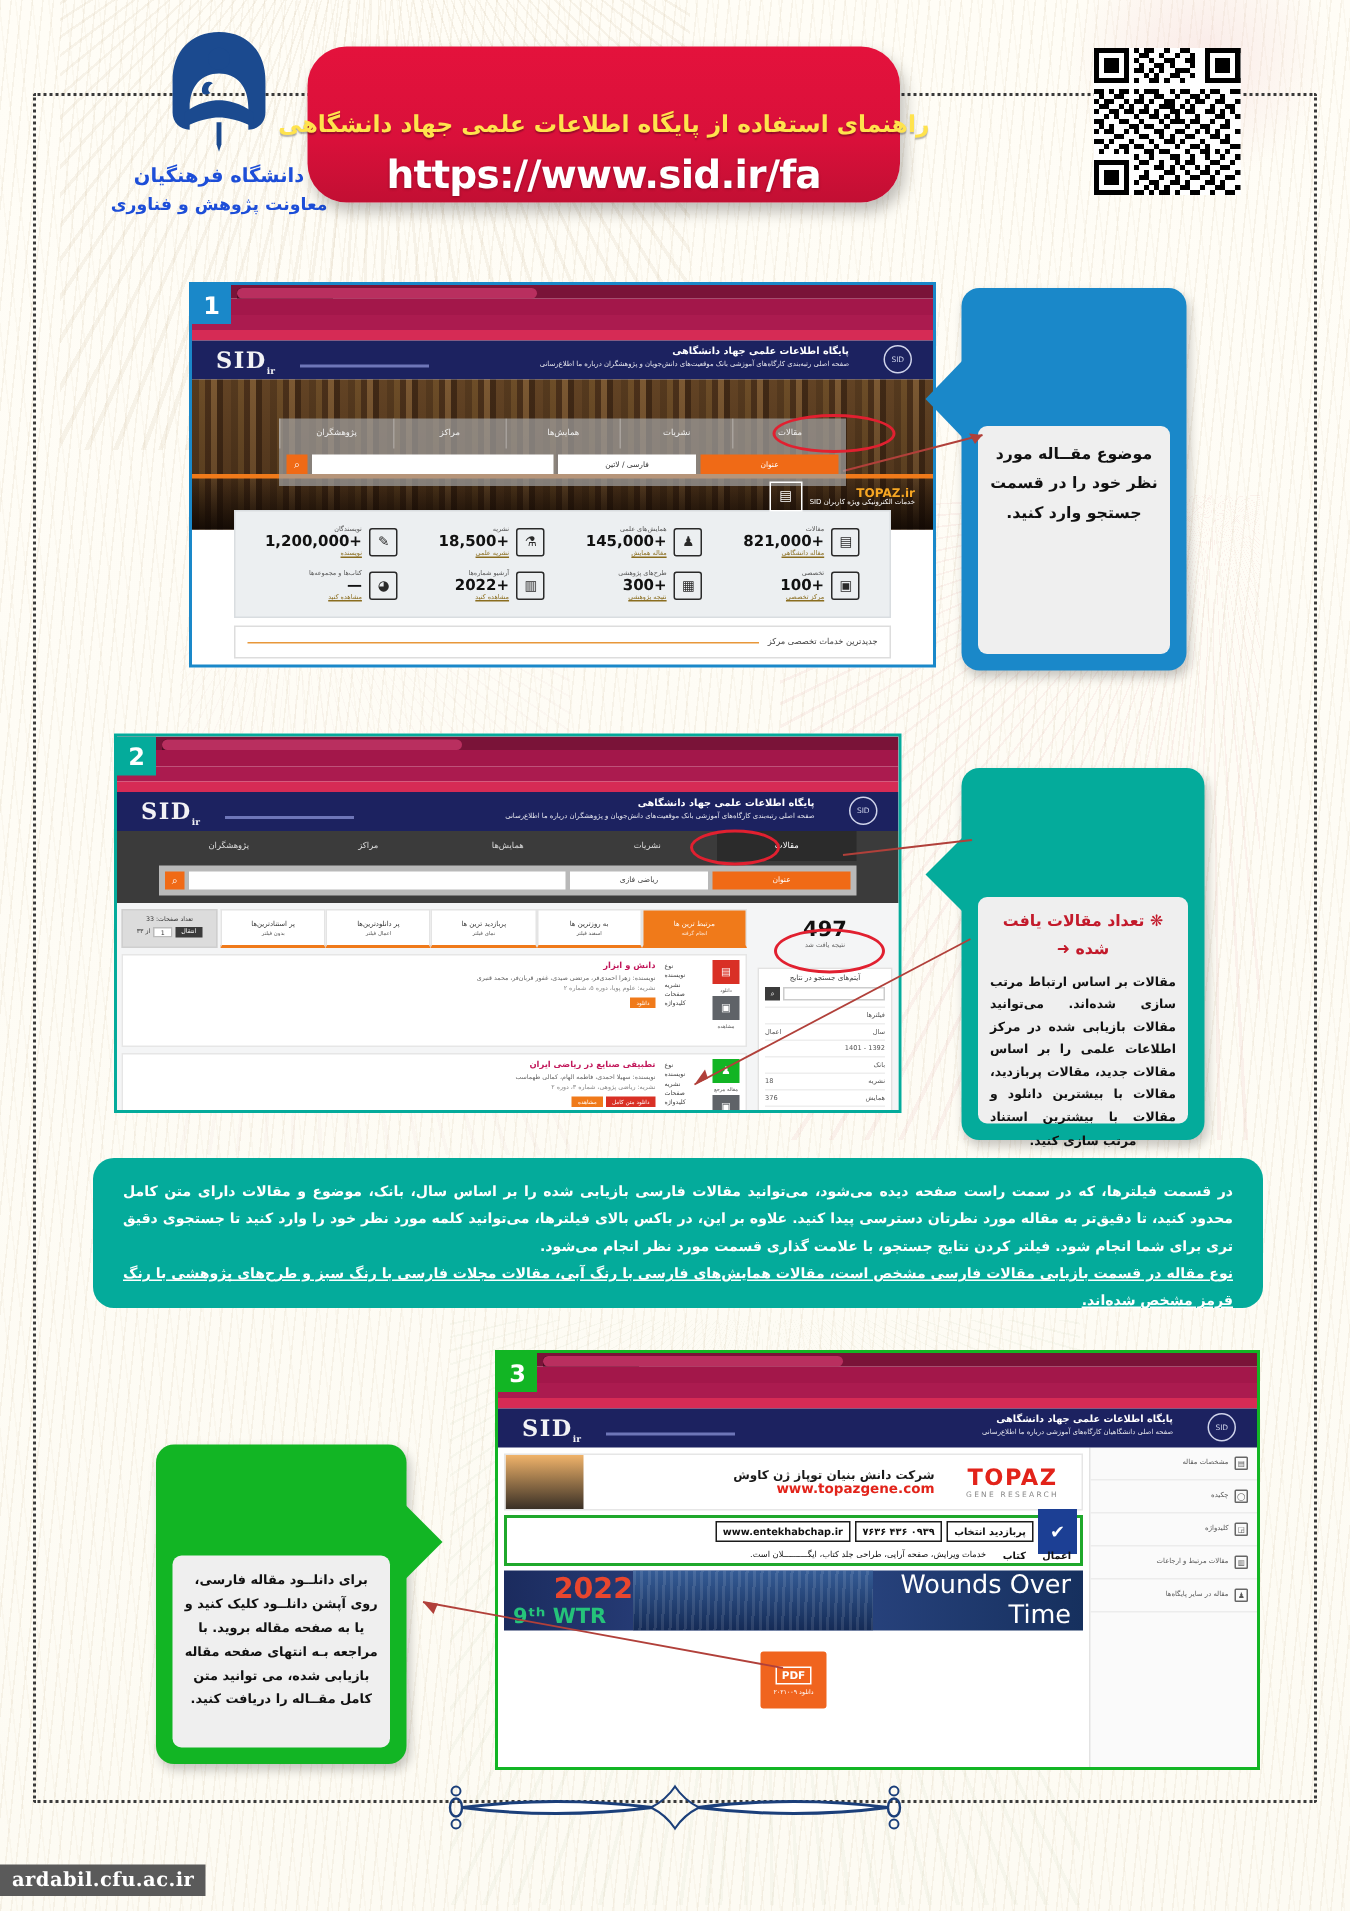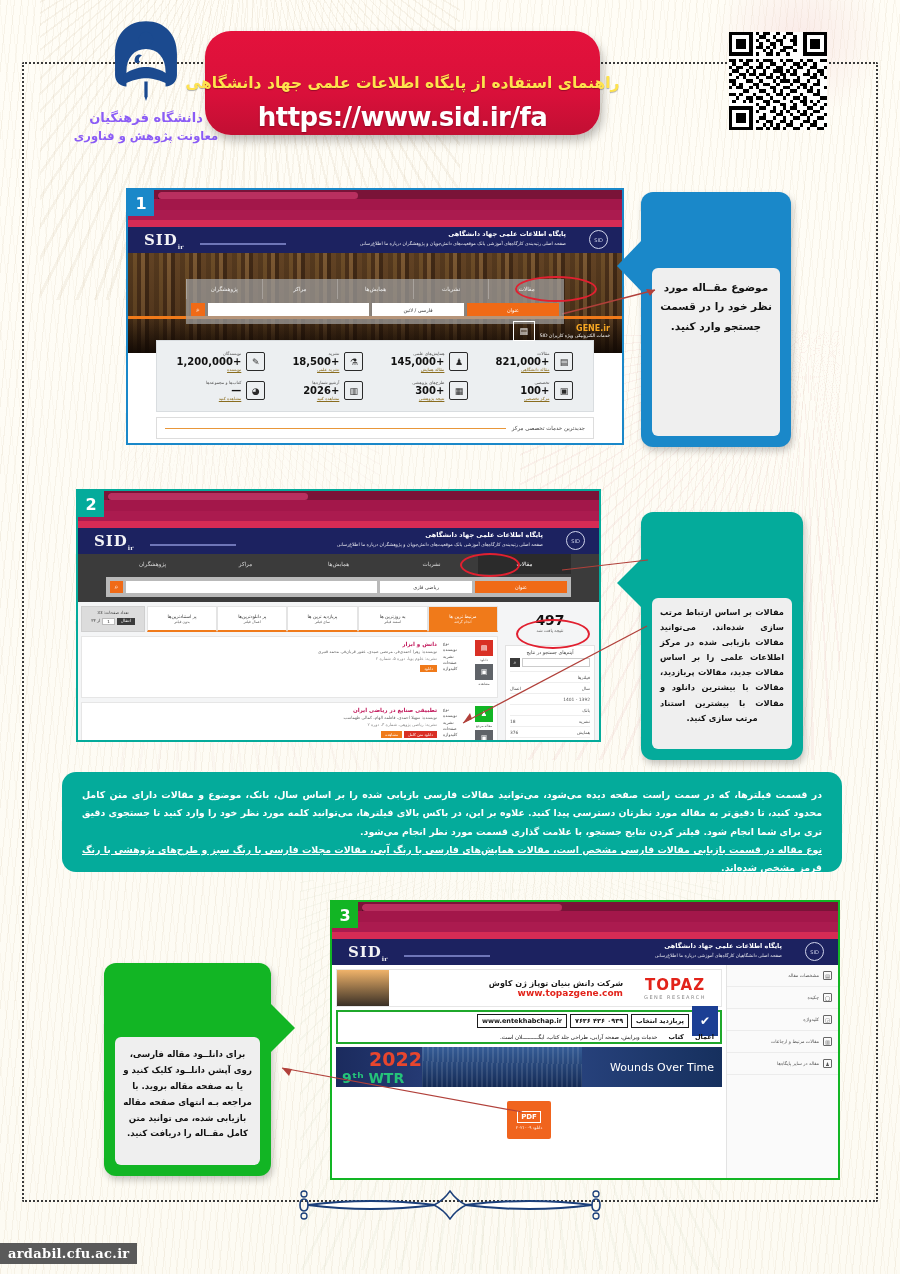--- a/index.html
+++ b/index.html
@@ -58,21 +58,21 @@
     border: 2px dotted #3a3a3a;
     border-radius: 2px;
   }
   
   .header { position: absolute; left: 0; top: 0; width: 900px; height: 178px; }
   .logo-wrap {
     position: absolute; left: 66px; top: 18px; width: 160px; text-align: center;
   }
   .logo-mark { width: 82px; height: 88px; margin: 0 auto; display: block; }
   .logo-line1, .logo-line2 {
-    color: #8b5cf6; font-weight: 700; direction: rtl;
+    color: #1d4ed8; font-weight: 700; direction: rtl;
     font-family: "DejaVu Sans", "Liberation Sans", sans-serif;
   }
   .logo-line1 { font-size: 13px; margin-top: 4px; letter-spacing: .3px;}
   .logo-line2 { font-size: 11.5px; margin-top: 4px; }
 
   .banner {
     position: absolute; left: 205px; top: 31px; width: 395px; height: 104px;
     background: linear-gradient(180deg,#e4123c 0%, #d9103a 60%, #c20f33 100%);
     border-radius: 26px 26px 26px 26px;
     box-shadow: 3px 6px 10px rgba(0,0,0,.25);
@@ -113,21 +113,21 @@
     font-size: 10.5px; line-height: 1.85; color: #111; font-weight: 700;
   }
   .nub {
     position: absolute; width: 0; height: 0;
   }
   
   #step1 { left: 641px; top: 192px; width: 150px; height: 255px; }
   #step1 .arrowbox { background: #1a88c9; }
   #step1 .nub { left: -24px; top: 48px; border-top: 26px solid transparent;
                 border-bottom: 26px solid transparent; border-right: 25px solid #1a88c9; }
-  #step1 .inner { top: 76px; }
+  #step1 .inner { top: 92px; }
   
   #step2 { left: 641px; top: 512px; width: 162px; height: 248px; }
   #step2 .arrowbox { background: #04ab9b; }
   #step2 .nub { left: -24px; top: 46px; border-top: 25px solid transparent;
                 border-bottom: 25px solid transparent; border-right: 25px solid #04ab9b; }
   #step2 .inner { top: 86px; padding-top: 7px; }
   #step2 .inner .hdr {
     color: #c31a2b; font-size: 10.5px; font-weight: 700; margin-bottom: 3px;
   }
   #step2 .inner .body { font-size: 8.3px; line-height: 1.82; text-align: justify; text-align-last:center;}
@@ -337,21 +337,21 @@
   .ad-wtr { margin-top:3px; height:40px; display:flex; direction:ltr;
             background: linear-gradient(90deg,#1b2b5e,#2f4a8a 45%, #16305e);
             align-items:center; overflow:hidden;}
   .ad-wtr .l { width:86px; padding-left:6px; }
   .ad-wtr .l .y { font-size:19px; font-weight:700; color:#e8462e; direction:ltr;text-align:right;}
   .ad-wtr .l .w { font-size:14px; font-weight:700; color:#25c37a; direction:ltr;}
   .ad-wtr .c { flex:1; height:100%;
                background: repeating-linear-gradient(92deg, rgba(255,255,255,.10) 0 2px, rgba(0,0,0,0) 2px 5px),
                            linear-gradient(180deg,#355c96,#142a55);}
   .ad-wtr .r { width:140px; text-align:right; padding-right:8px; color:#fff;
-               font-size:11px; direction:ltr;}
+               font-size:17px; direction:ltr;}
   .pdf-wrap { margin-top: 14px; display:flex; justify-content:center; position:relative;}
   .pdf-btn { width:44px; height:38px; background:#f0641e; border-radius:2px;
              display:flex; flex-direction:column; align-items:center; justify-content:center; gap:2px;}
   .pdf-btn .g { color:#fff; font-size:7px; font-weight:700; border:1.4px solid #fff;
                 padding:1px 3px; direction:ltr;}
   .pdf-btn .c { color:#fff; font-size:4.2px; direction:rtl;}
 
   
   #para {
     position: absolute; left: 62px; top: 772px; width: 780px; height: 100px;
@@ -659,21 +659,21 @@
         </div>
         <div class="sp-row">
           <div class="sp-sel">عنوان</div>
           <div class="sp-kind">فارسی / لاتین</div>
           <div class="sp-input"></div>
           <div class="sp-go">⌕</div>
         </div>
       </div>
       <div class="stris">
         <div class="tx">
-          <div class="a">GENE.ir</div>
+          <div class="a">TOPAZ.ir</div>
           <div class="b">خدمات الکترونیکی ویژه کاربران SID</div>
         </div>
         <div class="bx">▤</div>
       </div>
     </div>
     <div class="orangestrip"></div>
 
     <div class="ellipse-red" id="e1"></div>
 
     <div class="stats">
@@ -719,21 +719,21 @@
           <div class="stat-txt">
             <div class="stat-lbl">نشریه</div>
             <div class="stat-num">18,500+</div>
             <div class="stat-sub">نشریه علمی</div>
           </div>
         </div>
         <div class="stat-item">
           <div class="stat-ico">▥</div>
           <div class="stat-txt">
             <div class="stat-lbl">آرشیو شماره‌ها</div>
-            <div class="stat-num">2026+</div>
+            <div class="stat-num">2022+</div>
             <div class="stat-sub">مشاهده کنید</div>
           </div>
         </div>
       </div>
       <div class="stat-col">
         <div class="stat-item">
           <div class="stat-ico">✎</div>
           <div class="stat-txt">
             <div class="stat-lbl">نویسندگان</div>
             <div class="stat-num">1,200,000+</div>
@@ -928,20 +928,21 @@
     </div>
 
     <div class="ellipse-red" id="e2"></div>
     <div class="ellipse-red" id="e3"></div>
   </div>
 
   <div class="callout" id="step2">
     <div class="arrowbox">
       <div class="nub"></div>
       <div class="inner">
+        <div class="hdr">❋ تعداد مقالات یافت شده ➜</div>
         <div class="body">مقالات بر اساس ارتباط مرتب سازی شده‌اند. می‌توانید مقالات بازیابی شده در مرکز اطلاعات علمی را بر اساس مقالات جدید، مقالات پربازدید، مقالات با بیشترین دانلود و مقالات با بیشترین استناد مرتب سازی کنید.</div>
       </div>
     </div>
   </div>
 
   <svg class="connector" style="left:560px; top:548px; width:95px; height:30px;">
     <line x1="2" y1="22" x2="88" y2="12" stroke="#b1403a" stroke-width="1.2"></line>
   </svg>
   <svg class="connector" style="left:455px; top:618px; width:200px; height:110px;">
     <line x1="8" y1="105" x2="192" y2="8" stroke="#b1403a" stroke-width="1.2"></line>

